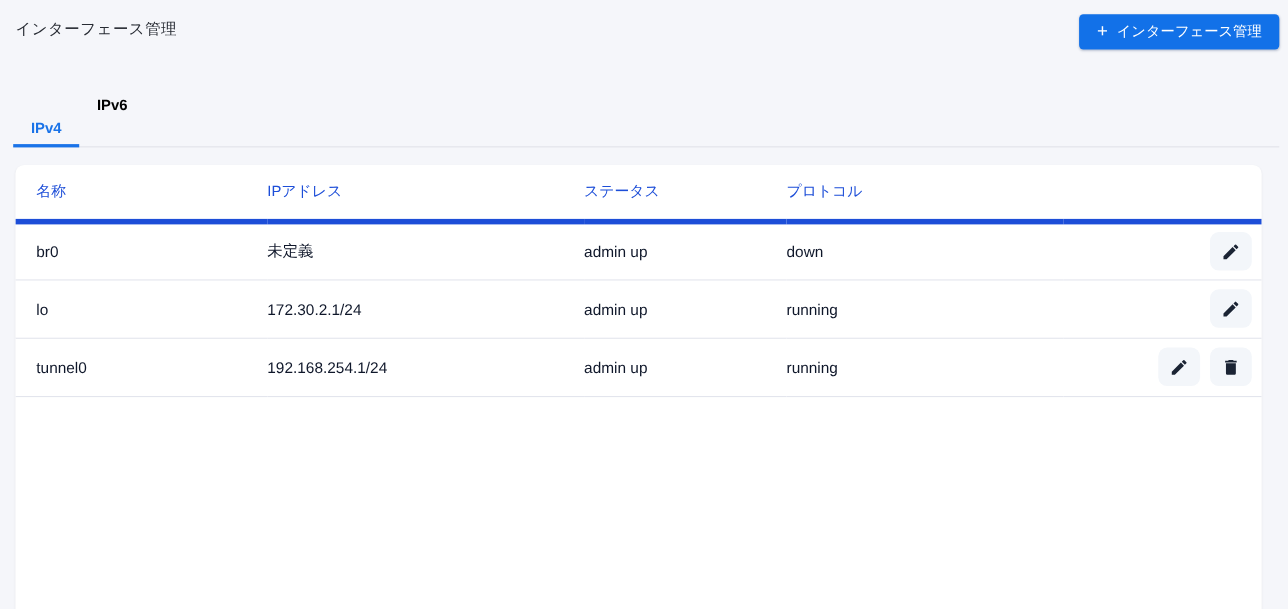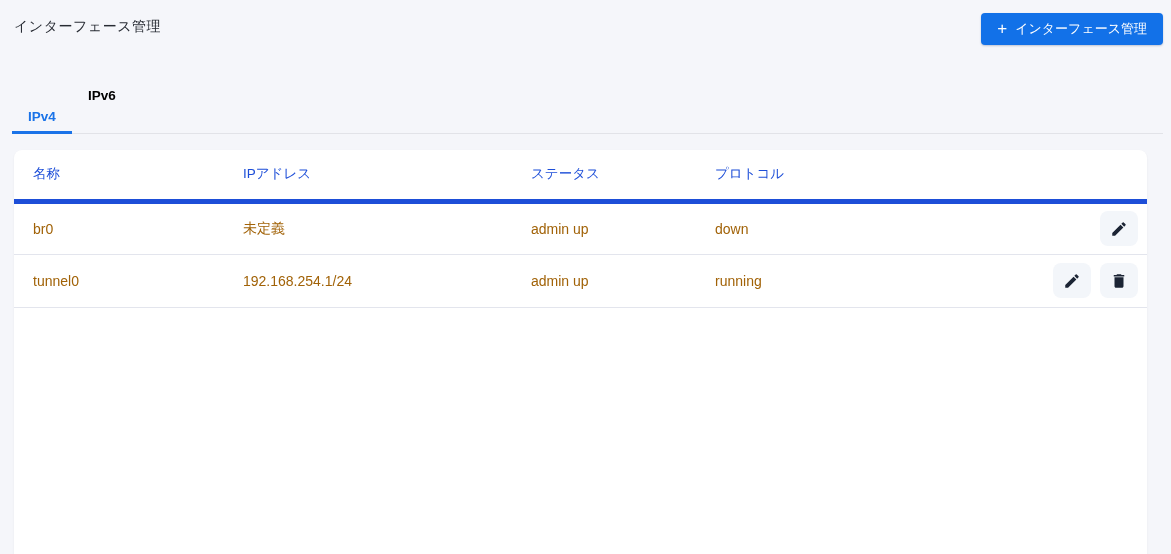--- a/index.html
+++ b/index.html
@@ -97,21 +97,21 @@
     font-weight: 400;
     color: #1d4ed8;
     text-align: left;
     vertical-align: middle;
     border-bottom: 5px solid #1d4ed8;
     padding: 0;
   }
   tbody td {
     height: 53px;
     font-size: 14px;
-    color: #a16207;
+    color: #0f172a;
     vertical-align: middle;
     border-bottom: 1px solid #e3e5ed;
     padding: 0;
     white-space: nowrap;
   }
   th:first-child, td:first-child { padding-left: 19px; }
   td.actions, th.actions {
     text-align: right;
     padding-right: 9px;
   }
@@ -170,20 +170,31 @@
     <td>未定義</td>
     <td>admin up</td>
     <td>down</td>
     <td class="actions"><button class="icon-btn">
               <svg width="18" height="18" viewBox="0 0 24 24" fill="#1b2434">
                 <path d="M3 17.25V21h3.75L17.81 9.94l-3.75-3.75L3 17.25zM20.71 7.04c.39-.39.39-1.02 0-1.41l-2.34-2.34a.9959.9959 0 0 0-1.41 0l-1.83 1.83 3.75 3.75 1.83-1.83z"></path>
               </svg>
             </button></td>
   </tr>
         <tr>
+    <td>lo</td>
+    <td>172.30.2.1/24</td>
+    <td>admin up</td>
+    <td>running</td>
+    <td class="actions"><button class="icon-btn">
+              <svg width="18" height="18" viewBox="0 0 24 24" fill="#1b2434">
+                <path d="M3 17.25V21h3.75L17.81 9.94l-3.75-3.75L3 17.25zM20.71 7.04c.39-.39.39-1.02 0-1.41l-2.34-2.34a.9959.9959 0 0 0-1.41 0l-1.83 1.83 3.75 3.75 1.83-1.83z"></path>
+              </svg>
+            </button></td>
+  </tr>
+        <tr>
     <td>tunnel0</td>
     <td>192.168.254.1/24</td>
     <td>admin up</td>
     <td>running</td>
     <td class="actions"><button class="icon-btn">
               <svg width="18" height="18" viewBox="0 0 24 24" fill="#1b2434">
                 <path d="M3 17.25V21h3.75L17.81 9.94l-3.75-3.75L3 17.25zM20.71 7.04c.39-.39.39-1.02 0-1.41l-2.34-2.34a.9959.9959 0 0 0-1.41 0l-1.83 1.83 3.75 3.75 1.83-1.83z"></path>
               </svg>
             </button><button class="icon-btn">
               <svg width="18" height="18" viewBox="0 0 24 24" fill="#1b2434">

